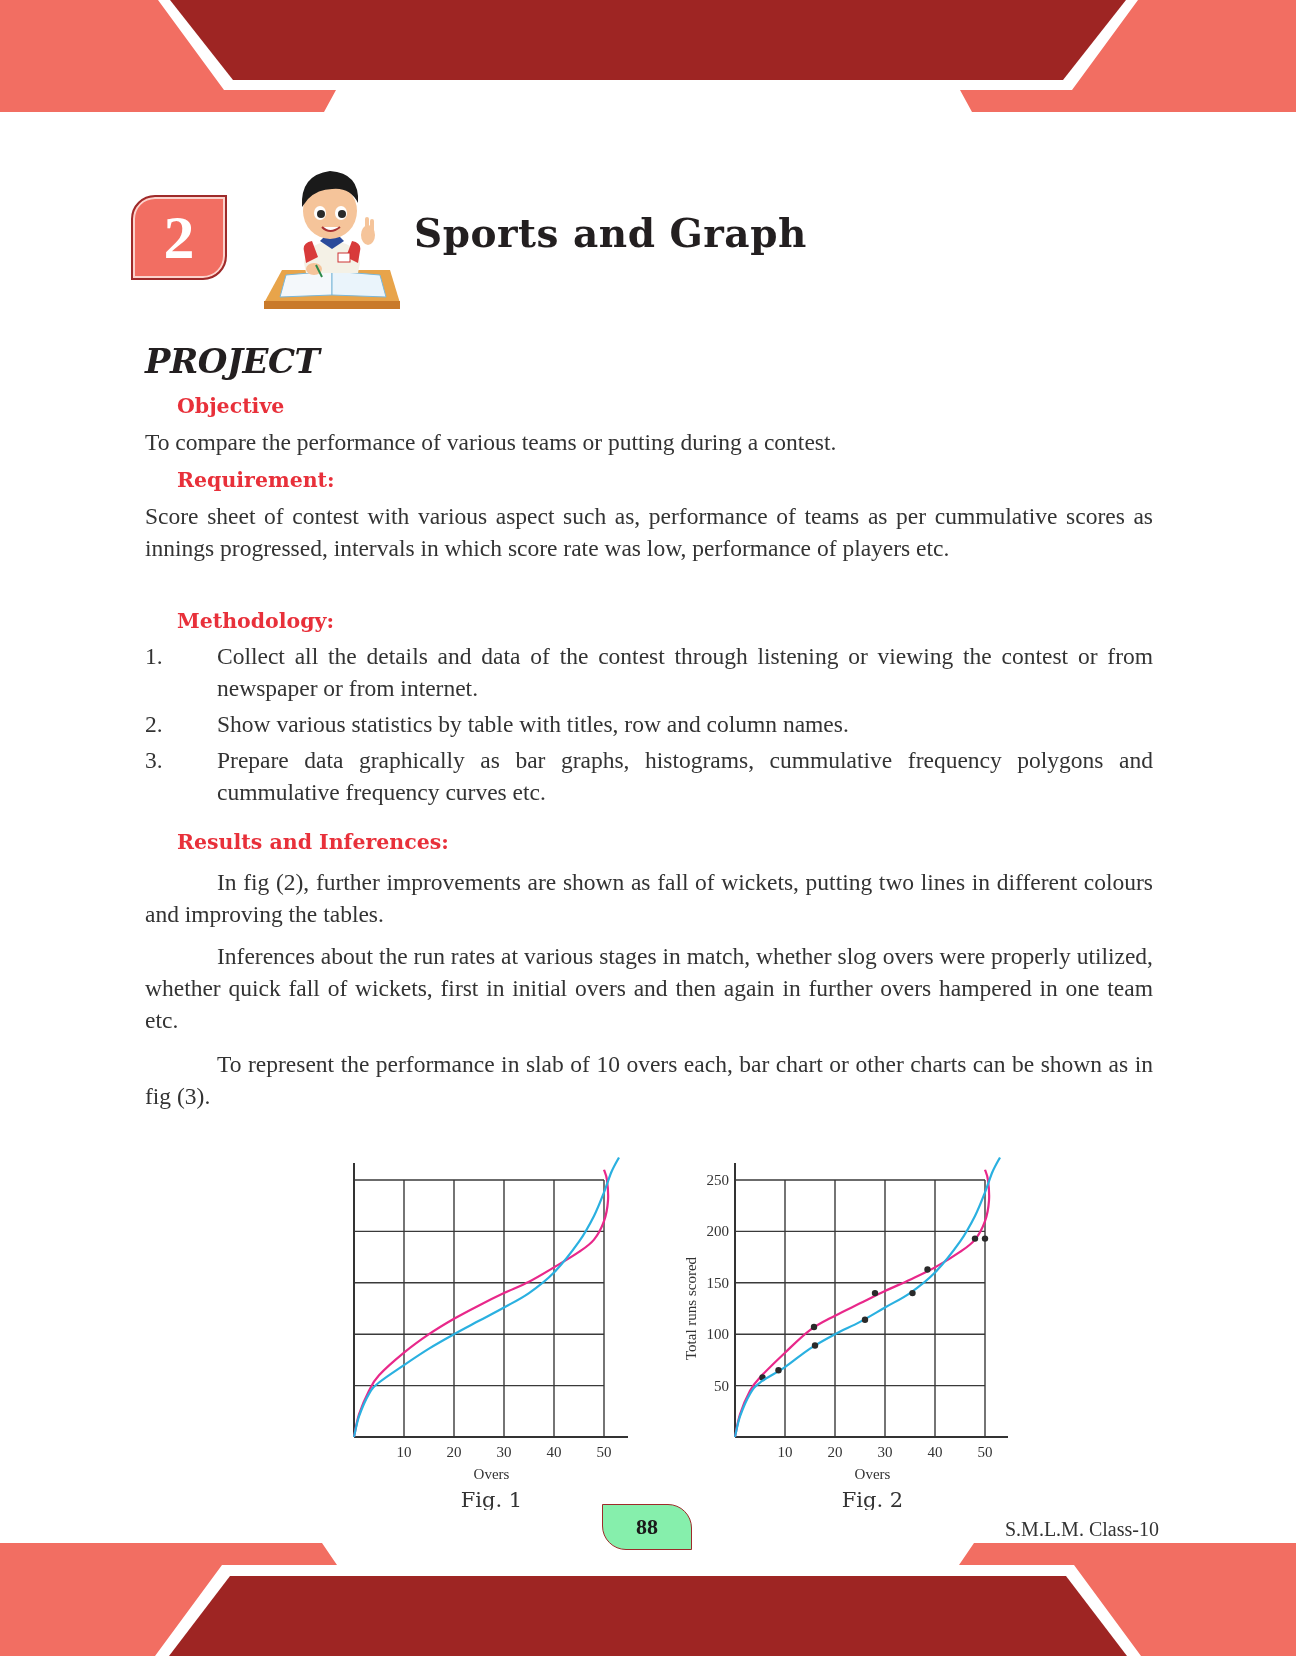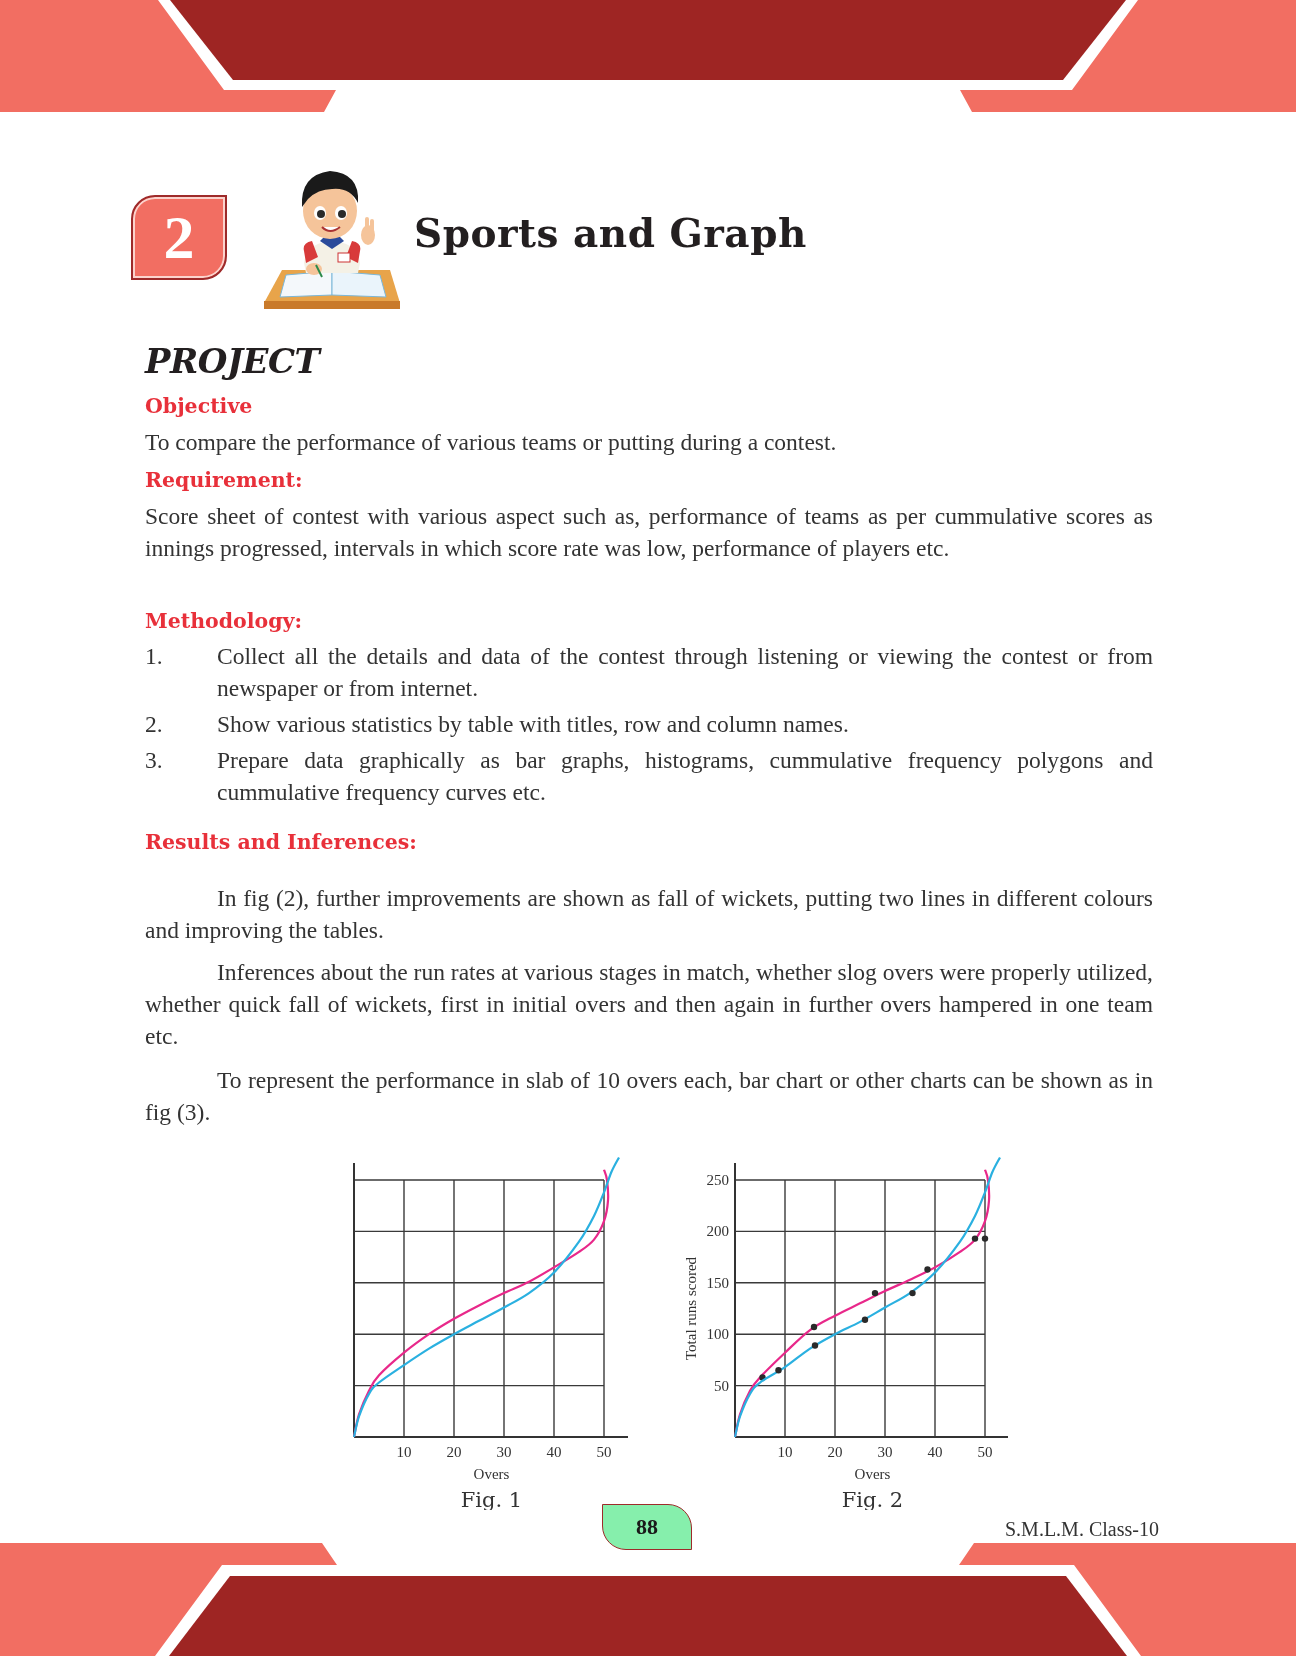--- a/index.html
+++ b/index.html
@@ -11,21 +11,21 @@
     border:2px solid #9e2a2a; border-radius:24px 0 24px 0; box-sizing:border-box;
     color:#fff; font-family:"Liberation Serif", serif; font-weight:bold; font-size:62px;
     display:flex; align-items:center; justify-content:center; box-shadow:inset 0 0 0 2px #fbd3cd; }
   #chapter-title { left:414px; top:210px; font-family:"DejaVu Serif", serif; font-weight:bold;
     font-size:39px; color:#231f20; letter-spacing:0.5px; }
   #boy { left:262px; top:165px; width:140px; height:146px; }
   .content { position:absolute; left:145px; width:1008px; font-family:"Liberation Serif", serif;
     font-size:23.5px; line-height:32px; color:#333; }
   .h-project { font-family:"DejaVu Serif", serif; font-style:italic; font-weight:bold; font-size:34px;
     color:#231f20; letter-spacing:-0.5px; }
-  .h-red { font-family:"DejaVu Serif", serif; font-weight:bold; color:#e8303a; font-size:20.5px; }
+  .h-red { font-family:"DejaVu Serif", serif; font-weight:bold; color:#e8303a; font-size:20.5px;margin-left:32px; }
   .just { text-align:justify; text-align-last:left; }
   .ol-item { display:flex; }
   .ol-num { width:72px; flex:none; }
   .ol-text { flex:1; text-align:justify; }
   .para { text-indent:72px; text-align:justify; }
   .tick { font-family:"Liberation Serif", serif; font-size:15px; fill:#333; }
   .fig-cap { font-family:"DejaVu Serif", serif; font-size:21px; fill:#333; }
   #page-num { left:602px; top:1504px; width:90px; height:46px; background:#86efac;
     border:1.5px solid #9e2a2a; border-radius:0 24px 0 24px; box-sizing:border-box;
     font-family:"Liberation Serif", serif; font-weight:bold; font-size:22px; color:#1a1a1a;
@@ -104,21 +104,21 @@
   <div class="ol-item" style="margin-top:4px">
     <span class="ol-num">3.</span>
     <span class="ol-text">Prepare data graphically as bar graphs, histograms, cummulative frequency polygons and cummulative frequency curves etc.</span>
   </div>
 </div>
 
 <div class="content" style="top:826px">
   <div class="h-red">Results and Inferences:</div>
 </div>
 <div class="content" style="top:861px">
-  <div class="para" style="margin-top:21px">In fig (2), further improvements are shown as fall of wickets, putting two lines in different colours and improving the tables.</div>
+  <div class="para" style="margin-top:5px">In fig (2), further improvements are shown as fall of wickets, putting two lines in different colours and improving the tables.</div>
   <div class="para" style="margin-top:10px">Inferences about the run rates at various stages in match, whether slog overs were properly utilized, whether quick fall of wickets, first in initial overs and then again in further overs hampered in one team etc.</div>
   <div class="para" style="margin-top:12px">To represent the performance in slab of 10 overs each, bar chart or other charts can be shown as in fig (3).</div>
 </div>
 
 <svg id="charts" class="abs" style="left:0;top:1140px" width="1296" height="370" viewBox="0 1140 1296 370">
   <g id="fig1">
       <line x1="354" y1="1385.6" x2="604" y2="1385.6" stroke="#3a3a3a" stroke-width="1.4"></line>
       <line x1="354" y1="1334.2" x2="604" y2="1334.2" stroke="#3a3a3a" stroke-width="1.4"></line>
       <line x1="354" y1="1282.8" x2="604" y2="1282.8" stroke="#3a3a3a" stroke-width="1.4"></line>
       <line x1="354" y1="1231.4" x2="604" y2="1231.4" stroke="#3a3a3a" stroke-width="1.4"></line>

